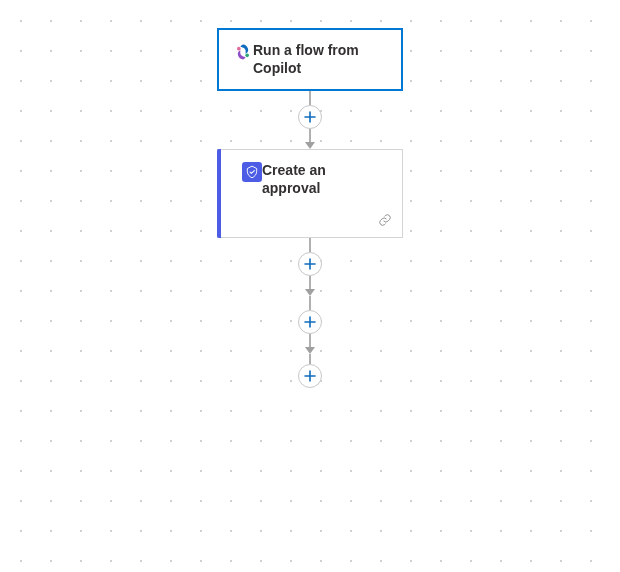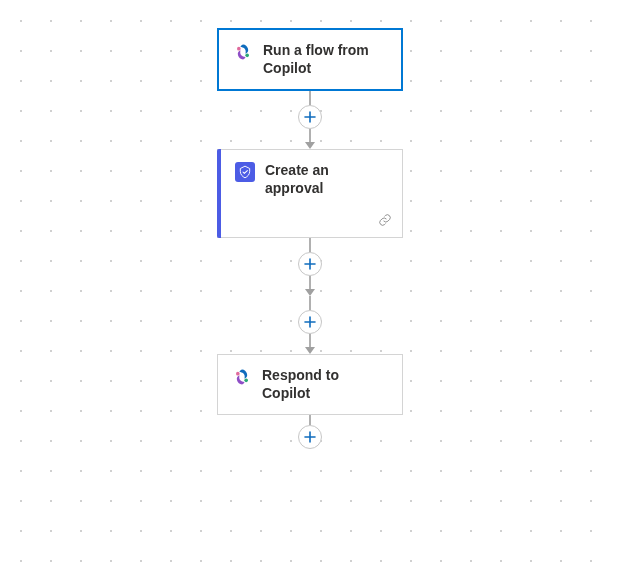--- a/index.html
+++ b/index.html
@@ -39,24 +39,23 @@
       position: absolute;
       left: -1px; top: -1px;
       bottom: -1px;
       width: 4px;
       background: #4c5ce5;
       border-radius: 2px 0 0 2px;
     }
     .node-head {
       display: flex;
       align-items: flex-start;
-      gap: 10px;
       padding: 12px 14px 12px 14px;
     }
-    .node.accent .node-head { padding-left: 17px; }
+    .node.accent .node-head { padding-left: 24px; }
     .node-title {
       font-size: 14px;
       font-weight: 600;
       color: #323130;
       line-height: 1.25;
     }
     .node-icon {
       width: 20px; height: 20px;
       flex-shrink: 0;
       display: flex; align-items: center; justify-content: center;
@@ -164,33 +163,20 @@
     <div class="stem"></div>
     <div class="plus-btn">
       <svg viewBox="0 0 12 12">
           <path d="M6 1v10M1 6h10" stroke="#0f6cbd" stroke-width="1.6" stroke-linecap="round"></path>
         </svg>
     </div>
     <div class="stem"></div>
     <div class="arrow"></div>
   </div>
 
-  <div class="node">
-    <div class="node-head">
-      <span class="node-icon">
-        <svg viewBox="0 0 24 24" width="20" height="20">
-          <path d="M12 3c3 0 5 2 6 5s-1 5-3 6c0 0 1-4-1-6s-5-2-5-2 1-3 3-3z" fill="#0f6cbd"></path>
-          <path d="M12 21c-3 0-5-2-6-5s1-5 3-6c0 0-1 4 1 6s5 2 5 2-1 3-3 3z" fill="#8e4ec6"></path>
-          <circle cx="7" cy="8" r="2.2" fill="#e06a9c"></circle>
-          <circle cx="17" cy="16" r="2.2" fill="#2aa775"></circle>
-        </svg>
-      </span>
-      <span class="node-title">Respond to Copilot</span>
-    </div>
-  </div>
 
   <div class="connector">
     <div class="stem short"></div>
     <div class="plus-btn">
       <svg viewBox="0 0 12 12">
           <path d="M6 1v10M1 6h10" stroke="#0f6cbd" stroke-width="1.6" stroke-linecap="round"></path>
         </svg>
     </div>
   </div>
 

